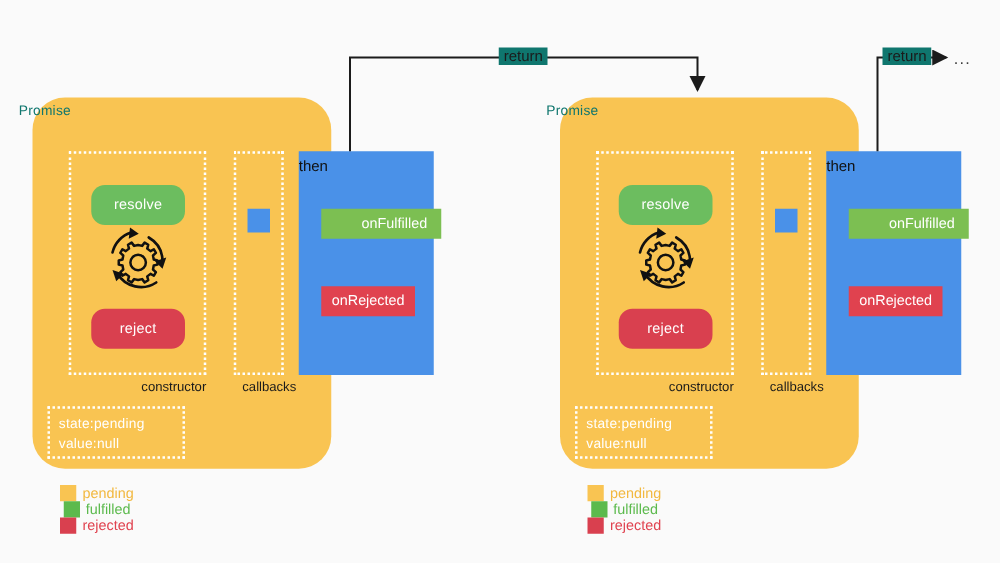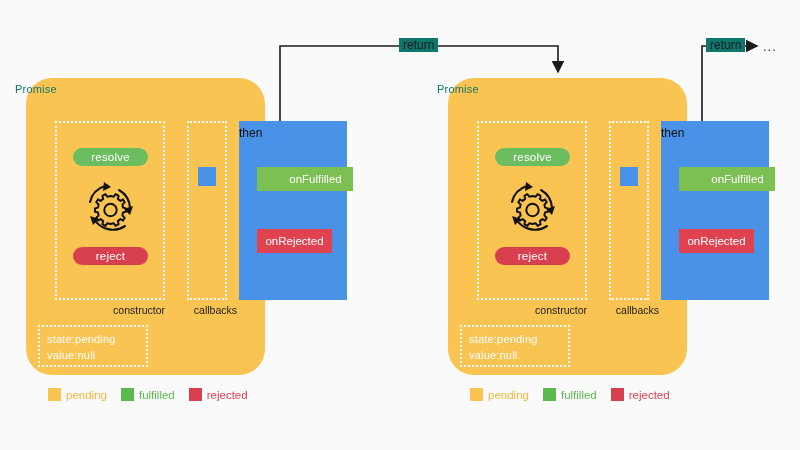--- a/index.html
+++ b/index.html
@@ -90,21 +90,21 @@
     color: #ffffff;
     line-height: 16px;
     letter-spacing: .2px;
   }
 
   
   .pill {
     position: absolute;
     left: 58px;
     width: 75px;
-    height: 18px;
+    height: 32px;
     border-radius: 11px;
     color: #ffffff;
     font-size: 11.5px;
     display: flex;
     align-items: center;
     justify-content: center;
     letter-spacing: .2px;
   }
   .pill-resolve { top: 148px; background: #6cbd5f; }
   .pill-reject  { top: 247px; background: #d9404f; }
@@ -159,20 +159,21 @@
   }
   .cb-fulfilled { top: 46px; background: #7cbf52; padding-left: 21px; }
   .cb-rejected  { top: 108px; background: #e0424f; }
 
   
   .legend {
     position: absolute;
     top: 388px;
     display: flex;
     align-items: center;
+    flex-direction: column;
   }
   .legend-item {
     display: flex;
     align-items: center;
     margin-right: 14px;
   }
   .legend-swatch {
     width: 13px;
     height: 13px;
     margin-right: 5px;

